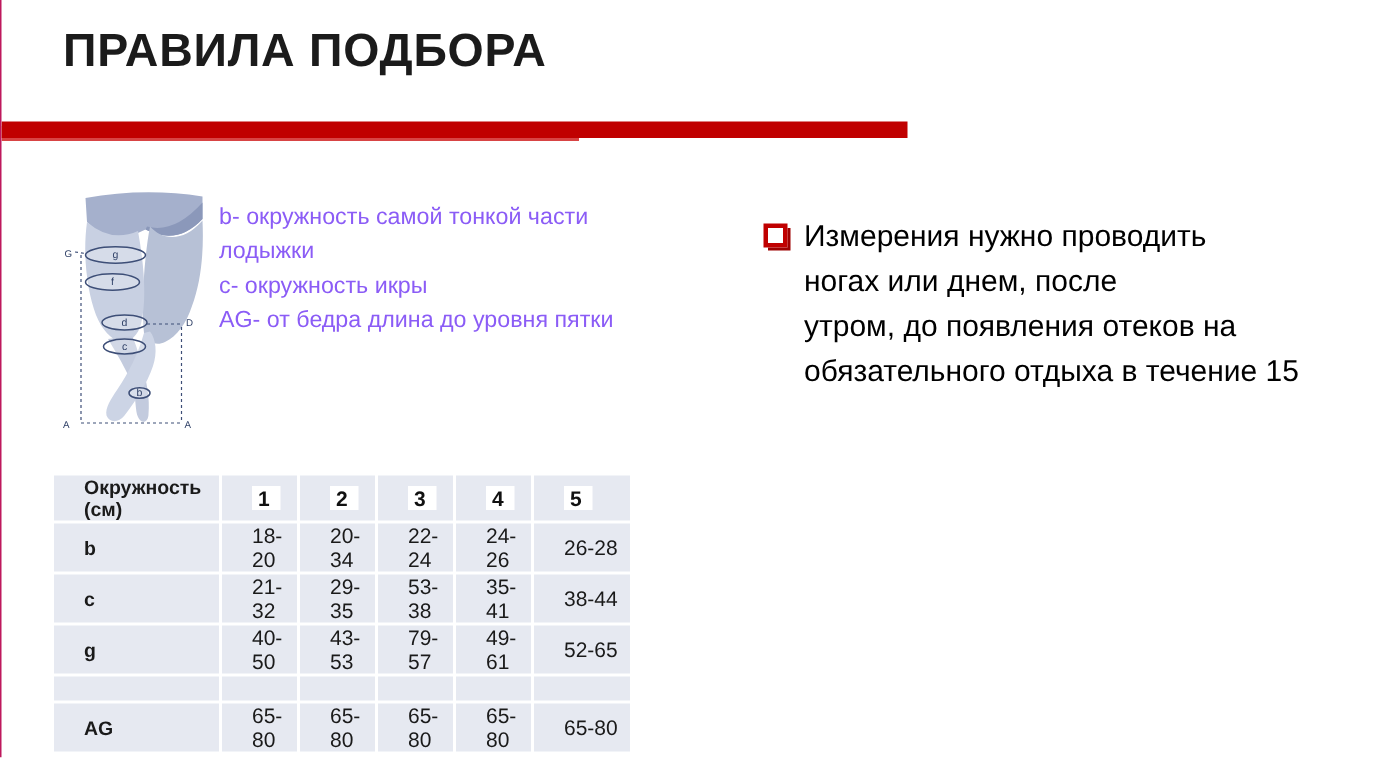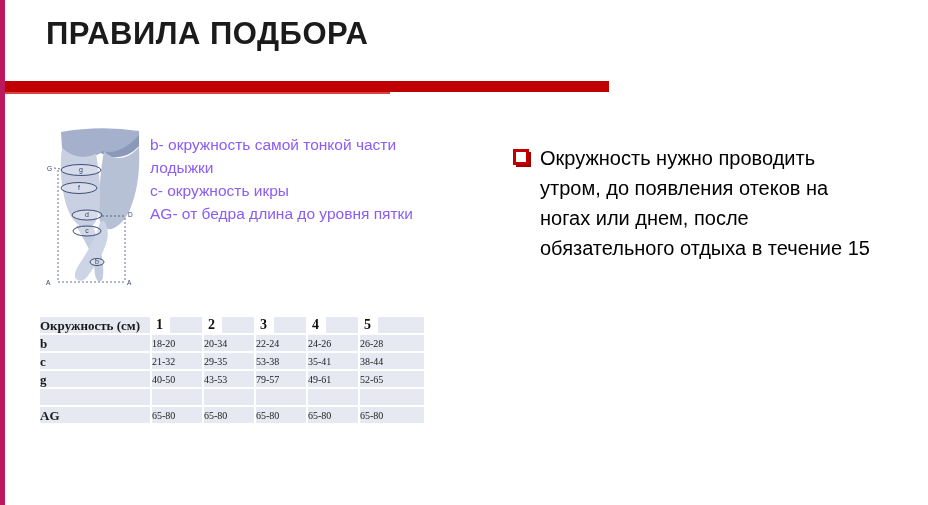--- a/index.html
+++ b/index.html
@@ -1,21 +1,21 @@
 <!DOCTYPE html>
 <html style="--accent: #c00000;"><head>
 <meta charset="utf-8">
 <style>
   :root { --accent: #c00000; }
   * { margin:0; padding:0; box-sizing:border-box; }
   html,body { background:#ffffff; }
   body { font-family: "Liberation Sans", sans-serif; }
   .slide {
     position:relative; width:928px; height:505px; background:#ffffff;
-    overflow:hidden; border-left:5px solid #be185d;
+    overflow:hidden; border-left:1px solid #be185d;
   }
   .title {
     position:absolute; left:41px; top:16px;
     font-size:31px; font-weight:700; letter-spacing:0.5px; color:#1b1b1b;
   }
   .bar-behind {
     position:absolute; left:0; top:84px; width:385px; height:10px;
     background:#d84444;
   }
   .bar-main {
@@ -36,28 +36,28 @@
     background:#ffffff; border:3px solid var(--accent);
     box-shadow:2.5px 2.5px 0 -0.5px #9e0000;
   }
   .note-text { font-size:20px; line-height:30px; color:#000000; }
   .size-table {
     position:absolute; left:33px; top:315px;
     border-collapse:separate; border-spacing:2px;
   }
   .size-table th, .size-table td {
     background:#e6e9f1; text-align:left; vertical-align:middle;
-    height:16px; padding:0 0 0 0; color:#1a1a1a;font-family:Liberation Serif, serif;
+    height:16px; padding:0 0 0 20px; color:#1a1a1a;
   }
   .size-table .corner, .size-table .rowlabel {
     width:110px; min-width:110px; font-weight:700; font-size:13px; line-height:15px;
   }
   .size-table thead th { width:50px; min-width:50px; font-weight:700; font-size:14px; }
   .size-table thead th:last-child, .size-table td:last-child { width:64px; min-width:64px; }
-  .size-table td { width:50px; min-width:50px; font-size:10px; font-weight:400; }
+  .size-table td { width:50px; min-width:50px; font-size:14px; font-weight:400; }
   .numhl {
     display:inline-block; background:#ffffff; padding:0 7px 0 4px;
     font-weight:700; font-size:14px; color:#111111;
   }
   .legend-item { margin:0; }
   svg text { font-family:"Liberation Sans", sans-serif; }
 </style>
 </head>
 <body>
 
@@ -117,23 +117,23 @@
 
   <div class="legend">
       <div class="legend-item">b- окружность самой тонкой части лодыжки</div>
       <div class="legend-item">c- окружность икры</div>
       <div class="legend-item">AG- от бедра длина до уровня пятки</div>
     </div>
 
   <div class="note">
     <span class="checkbox-bullet"></span>
     <div class="note-text">
-        <div>Окружность нужно проводить</div>
+        <div>Измерения нужно проводить</div>
+        <div>ногах или днем, после</div>
         <div>утром, до появления отеков на</div>
-        <div>ногах или днем, после</div>
         <div>обязательного отдыха в течение 15</div>
       </div>
   </div>
 
   <table class="size-table">
     <thead>
       <tr>
         <th class="corner">Окружность (см)</th>
       <th><span class="numhl">1</span></th>
           <th><span class="numhl">2</span></th>

